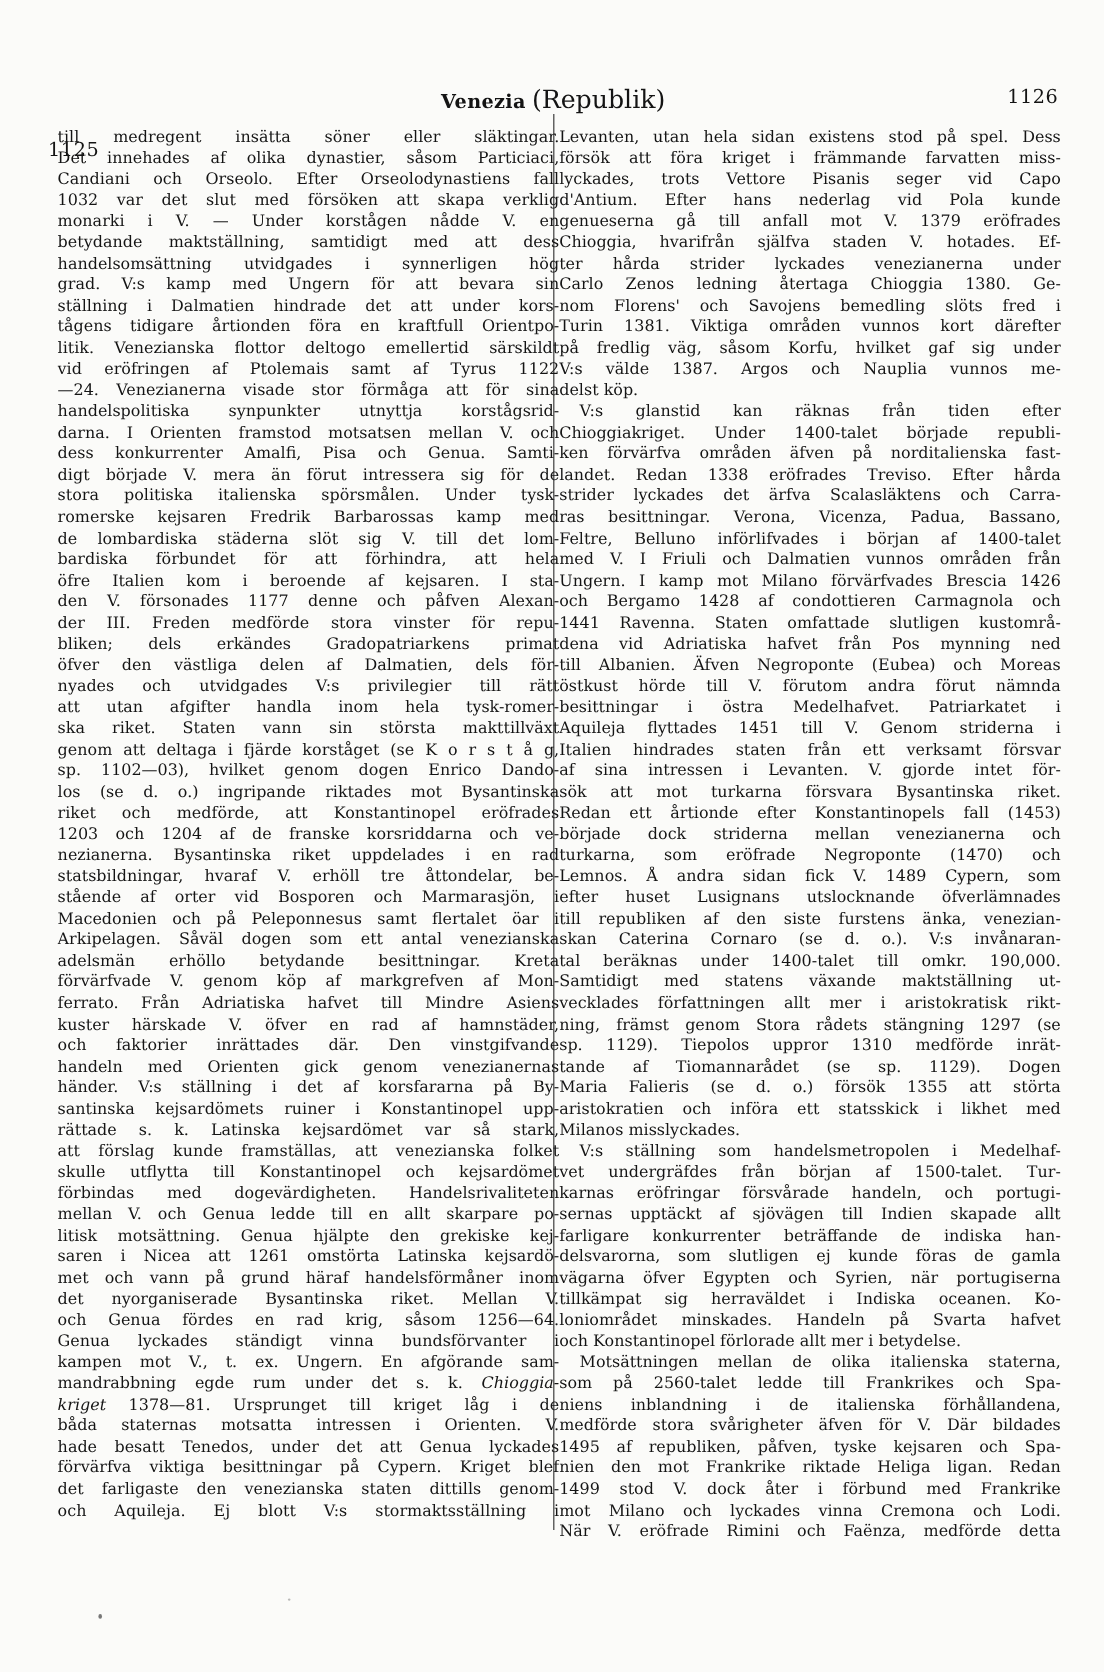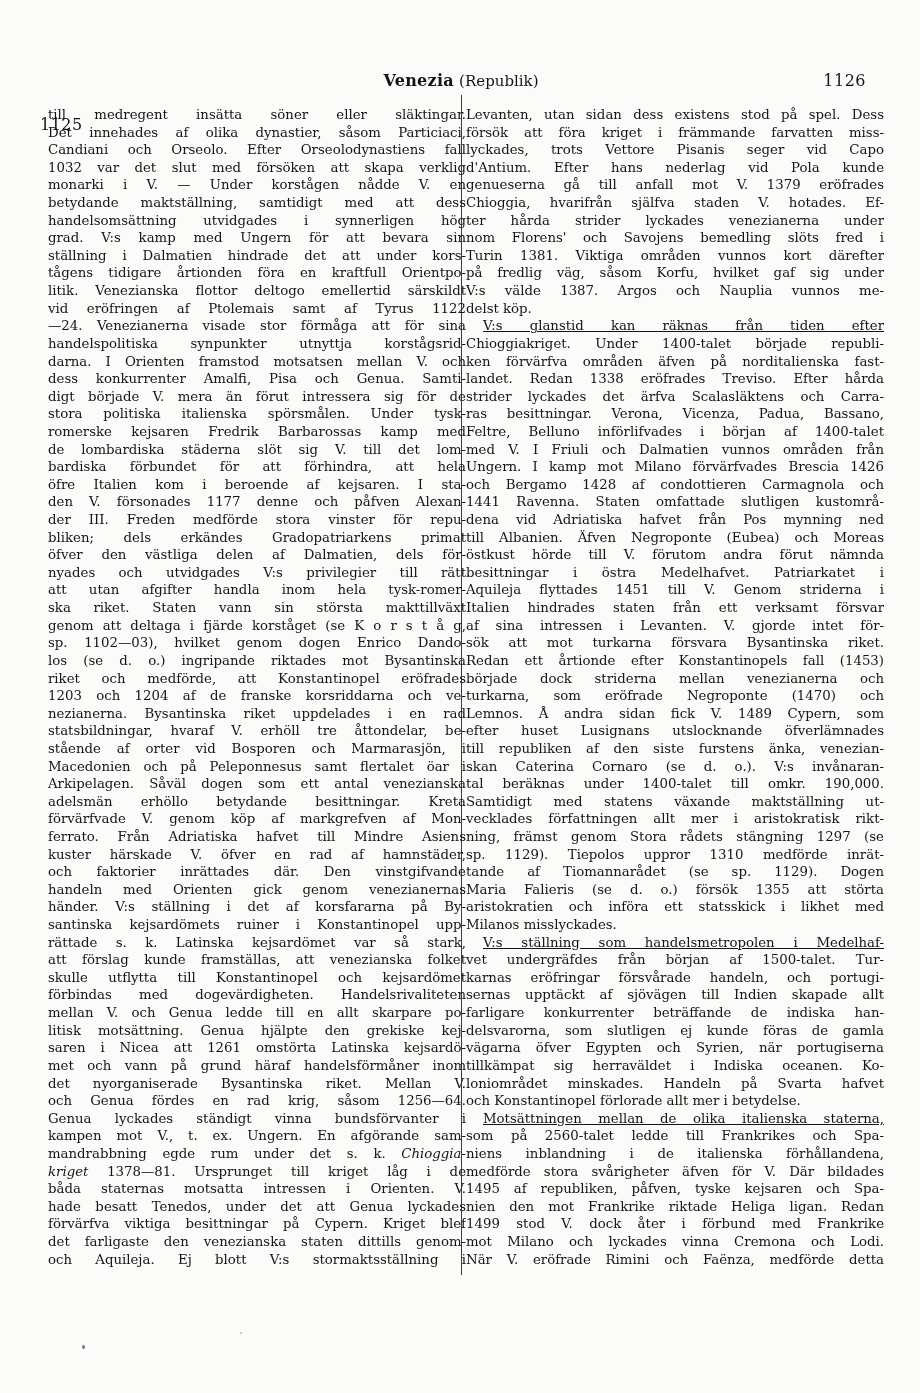--- a/index.html
+++ b/index.html
@@ -9,41 +9,41 @@
     font-family:"DejaVu Serif","Liberation Serif",serif;
     color:#141414;
     overflow:hidden;
   }
   .page { position:relative; width:920px; height:1393px; }
 
   
   .header { position:absolute; top:71px; left:40px; width:842px; height:22px; }
   .pagenum { position:absolute; top:0; font-size:16px; letter-spacing:0.5px; }
   .pagenum.left { left:0;margin-top:44px; }
-  .pagenum.right { right:16px;margin-left:28px; }
+  .pagenum.right { right:0;margin-left:28px; }
   .title { position:absolute; top:0; left:0; width:100%; text-align:center; font-size:16px; }
   .title .main { font-weight:bold; letter-spacing:0.3px; }
-  .title .sub { font-weight:normal; font-size:15px;text-align:center; }
+  .title .sub { font-weight:normal; font-size:21px;text-align:center; }
 
   
   .columns { position:absolute; top:106px; left:40px; width:844px; display:flex; justify-content:flex-end; }
   .col { width:418px; }
   .divider { position:absolute; top:95px; left:461px; width:1px; height:1180px; background:#3d3d3d; }
 
   .line {
     height:17.62px;
     line-height:17.62px;
     font-size:13.3px;
     text-align:justify;
     text-align-last:justify;
     -moz-text-align-last:justify;
     white-space:normal;
     overflow:hidden;
   }
-  .line.indent { padding-left:17px;text-decoration:underline; }
+  .line.indent { padding-left:17px; }
   .line.para-end { text-align-last:left; -moz-text-align-last:left; }
   .line i { font-style:italic; }
 
   .speck { position:absolute; background:#777; border-radius:50%; }
   .speck.s1 { left:82px; top:1345px; width:3px; height:4px; }
   .speck.s2 { left:240px; top:1332px; width:2px; height:2px; opacity:.5; }
 </style>
 </head>
 <body>
 
@@ -120,27 +120,28 @@
         <div class="line">kampen mot V., t. ex. Ungern. En afgörande sam-</div>
         <div class="line">mandrabbning egde rum under det s. k. <i>Chioggia-</i></div>
         <div class="line"><i>kriget</i> 1378—81. Ursprunget till kriget låg i de</div>
         <div class="line">båda staternas motsatta intressen i Orienten. V.</div>
         <div class="line">hade besatt Tenedos, under det att Genua lyckades</div>
         <div class="line">förvärfva viktiga besittningar på Cypern. Kriget blef</div>
         <div class="line">det farligaste den venezianska staten dittills genom-</div>
         <div class="line">och Aquileja. Ej blott V:s stormaktsställning i</div>
       </div>
     <div class="col" id="col-right">
-        <div class="line">Levanten, utan sidan dess existens stod på spel. Dess</div>
+        <div class="line">Levanten, utan hela sidan existens stod på spel. Dess</div>
         <div class="line">försök att föra kriget i främmande farvatten miss-</div>
         <div class="line">lyckades, trots Vettore Pisanis seger vid Capo</div>
         <div class="line">d'Antium. Efter hans nederlag vid Pola kunde</div>
         <div class="line">genueserna gå till anfall mot V. 1379 eröfrades</div>
         <div class="line">Chioggia, hvarifrån själfva staden V. hotades. Ef-</div>
         <div class="line">ter hårda strider lyckades venezianerna under</div>
+        <div class="line">Carlo Zenos ledning återtaga Chioggia 1380. Ge-</div>
         <div class="line">nom Florens' och Savojens bemedling slöts fred i</div>
         <div class="line">Turin 1381. Viktiga områden vunnos kort därefter</div>
         <div class="line">på fredlig väg, såsom Korfu, hvilket gaf sig under</div>
         <div class="line">V:s välde 1387. Argos och Nauplia vunnos me-</div>
         <div class="line para-end">delst köp.</div>
         <div class="line indent">V:s glanstid kan räknas från tiden efter</div>
         <div class="line">Chioggiakriget. Under 1400-talet började republi-</div>
         <div class="line">ken förvärfva områden äfven på norditalienska fast-</div>
         <div class="line">landet. Redan 1338 eröfrades Treviso. Efter hårda</div>
         <div class="line">strider lyckades det ärfva Scalasläktens och Carra-</div>

